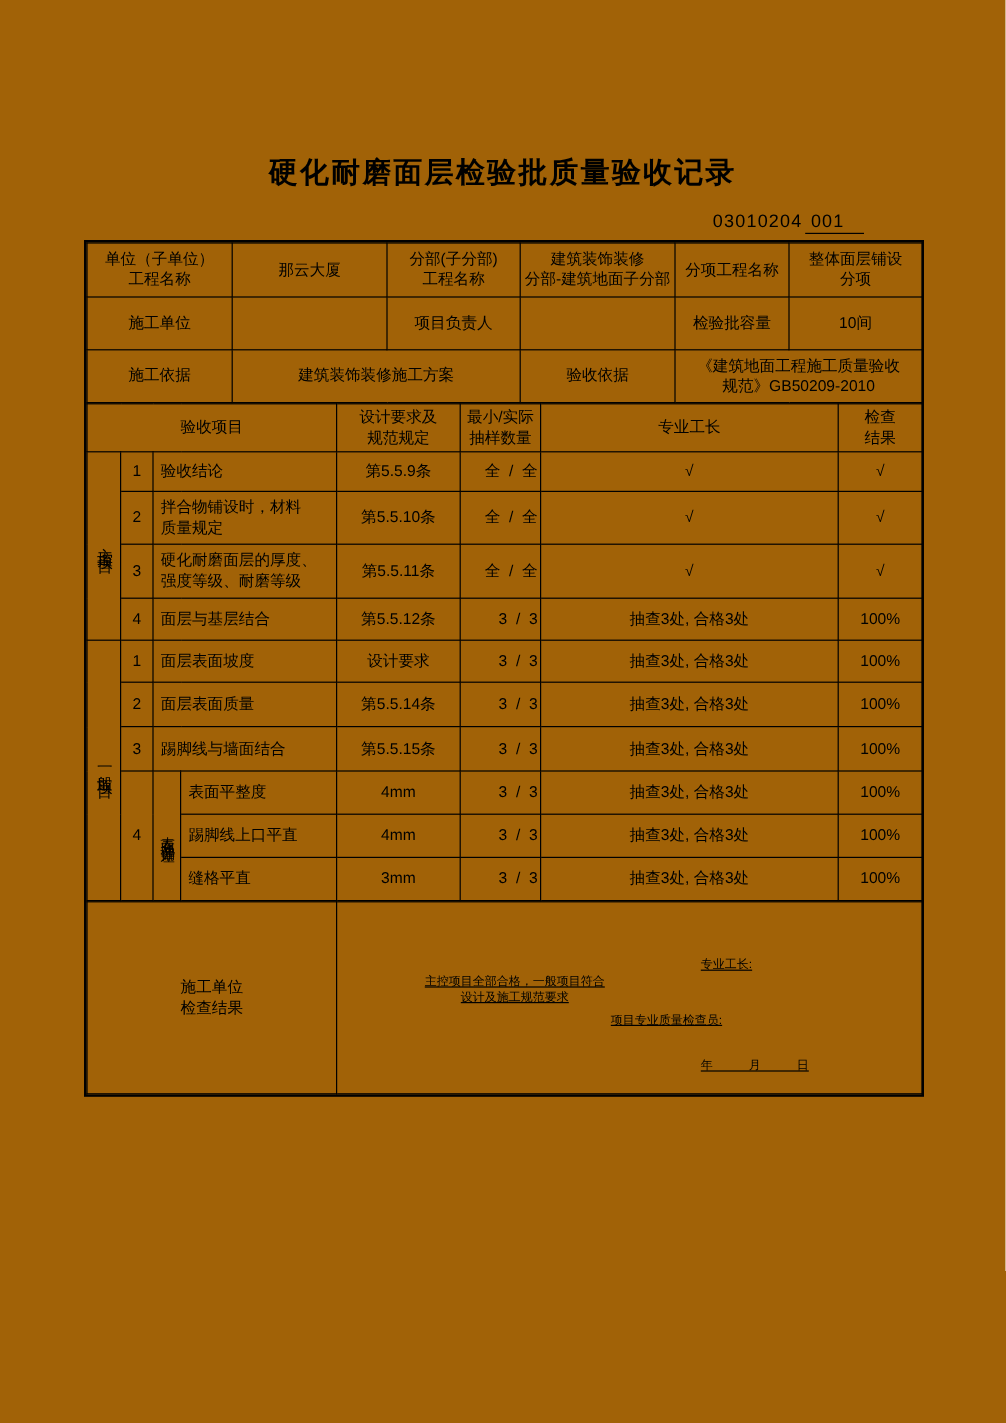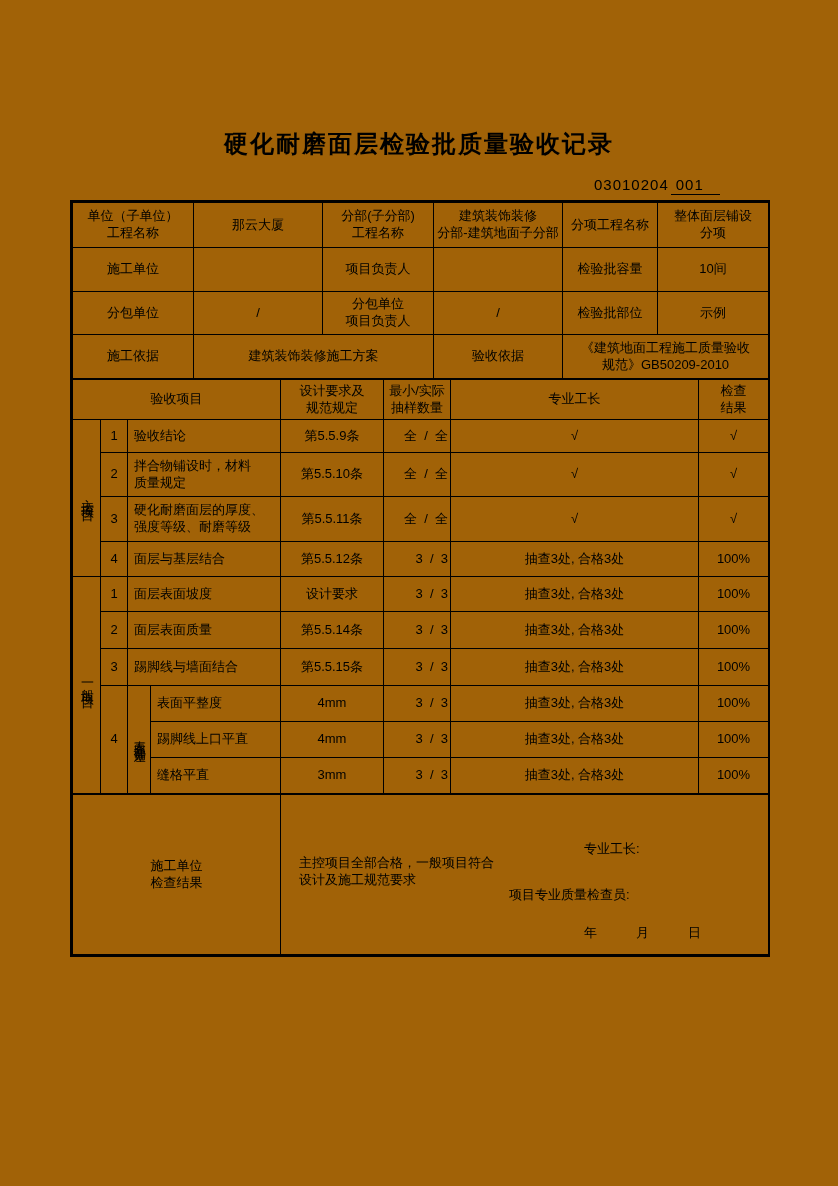--- a/index.html
+++ b/index.html
@@ -27,22 +27,22 @@
   .samp { white-space:pre;text-align:right; }
   .vert {
     display:inline-block; writing-mode:vertical-rl; text-orientation:upright;
     letter-spacing:4px; font-size:13px;
   }
   .vert.small { font-size:12px; letter-spacing:2px; }
   .r45{height:45px}.r44{height:44px}.r43{height:43px}.r40{height:40px}
   .r33{height:33px}.r35{height:35px}.r36{height:36px}.r37{height:37px}
   .r160{height:160px}.r118{height:118px}
   .sig-cell { position:relative; text-align:left; }
-  .sig-cell div { position:absolute; font-size:13px; white-space:pre; }
-  .res-text { left:18px; top:60px; width:260px; text-align:left; white-space:pre-line !important; }
+  .sig-cell div { position:absolute; font-size:10px; white-space:pre;text-decoration:underline; }
+  .res-text { left:18px; top:60px; width:260px; text-align:center; white-space:pre-line !important; }
   .sig-foreman { left:303px; top:46px; }
   .sig-inspector { left:228px; top:92px; }
   .sig-date1 { left:303px; top:130px; }
   .sig-supervisor { left:262px; top:50px; }
   .sig-date2 { left:303px; top:92px; }
 </style>
 </head>
 <body>
 
 <div class="page">
@@ -78,29 +78,20 @@
 分项</td>
       </tr>
       <tr class="r44">
         <td>施工单位</td>
         <td></td>
         <td>项目负责人</td>
         <td></td>
         <td>检验批容量</td>
         <td>10间</td>
       </tr>
-      <tr class="r43">
-        <td>分包单位</td>
-        <td>/</td>
-        <td>分包单位
-项目负责人</td>
-        <td>/</td>
-        <td>检验批部位</td>
-        <td>示例</td>
-      </tr>
       <tr class="r44">
         <td>施工依据</td>
         <td colspan="2">建筑装饰装修施工方案</td>
         <td>验收依据</td>
         <td colspan="2">《建筑地面工程施工质量验收
 规范》GB50209-2010</td>
       </tr>
     </tbody>
       </table>
 

